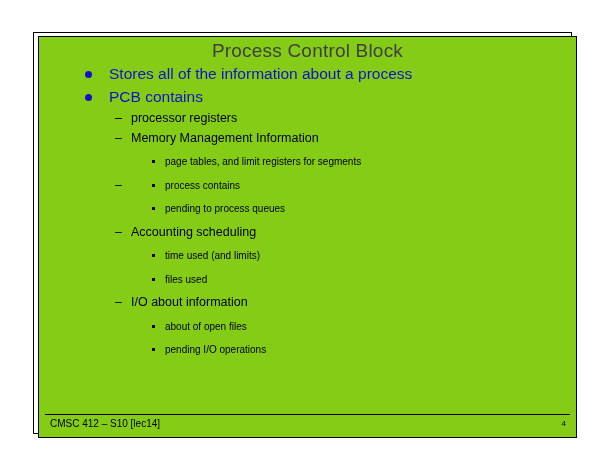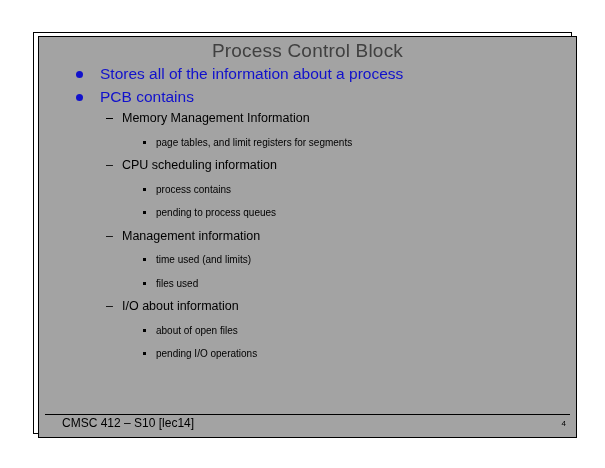--- a/index.html
+++ b/index.html
@@ -37,21 +37,21 @@
 
   
   .slide-frame-inner {
     position: absolute;
     left: 38px;
     top: 36px;
     width: 539px;
     height: 402px;
     border: 1px solid #000000;
     box-sizing: border-box;
-    background: #a3a3a3;
+    background: #84cc16;
   }
 
   .slide-body {
     position: absolute;
     left: 0;
     top: 0;
     right: 0;
     bottom: 0;
     padding: 0;
   }
@@ -63,21 +63,21 @@
     width: 100%;
     text-align: center;
     font-size: 19px;
     line-height: 22px;
     color: #404040;
     letter-spacing: 0.2px;
   }
 
   .content {
     position: absolute;
-    left: 1px;
+    left: 10px;
     top: 26px;
     width: 100%;
   }
 
   
   .lvl1 {
     position: relative;
     margin: 0 0 1px 0;
     padding-left: 60px;
     font-size: 15.5px;
@@ -137,23 +137,23 @@
   .footer-rule {
     position: absolute;
     left: 6px;
     right: 6px;
     bottom: 22px;
     height: 0;
     border-top: 1px solid #000000;
   }
   .footer-left {
     position: absolute;
-    left: 23px;
+    left: 11px;
     bottom: 8px;
-    font-size: 12px;
+    font-size: 10px;
     line-height: 11px;
     color: #000000;
     white-space: nowrap;
   }
   .footer-right {
     position: absolute;
     right: 10px;
     bottom: 8px;
     font-size: 8px;
     line-height: 11px;
@@ -183,50 +183,50 @@
           <span class="marker"></span>
           <span>PCB contains</span>
         </div>
 
         <div class="lvl2">
           <span class="marker">–</span>
         </div>
 
         <div class="lvl2">
           <span class="marker">–</span>
+          <span>processor registers</span>
         </div>
 
         <div class="lvl2">
           <span class="marker">–</span>
           <span>Memory Management Information</span>
         </div>
 
         <div class="lvl3">
           <span class="marker"></span>
           <span>page tables, and limit registers for segments</span>
         </div>
 
         <div class="lvl2">
           <span class="marker">–</span>
-          <span>CPU scheduling information</span>
         </div>
 
         <div class="lvl3">
           <span class="marker"></span>
           <span>process contains</span>
         </div>
 
         <div class="lvl3">
           <span class="marker"></span>
           <span>pending to process queues</span>
         </div>
 
         <div class="lvl2">
           <span class="marker">–</span>
-          <span>Management information</span>
+          <span>Accounting scheduling</span>
         </div>
 
         <div class="lvl3">
           <span class="marker"></span>
           <span>time used (and limits)</span>
         </div>
 
         <div class="lvl3">
           <span class="marker"></span>
           <span>files used</span>

